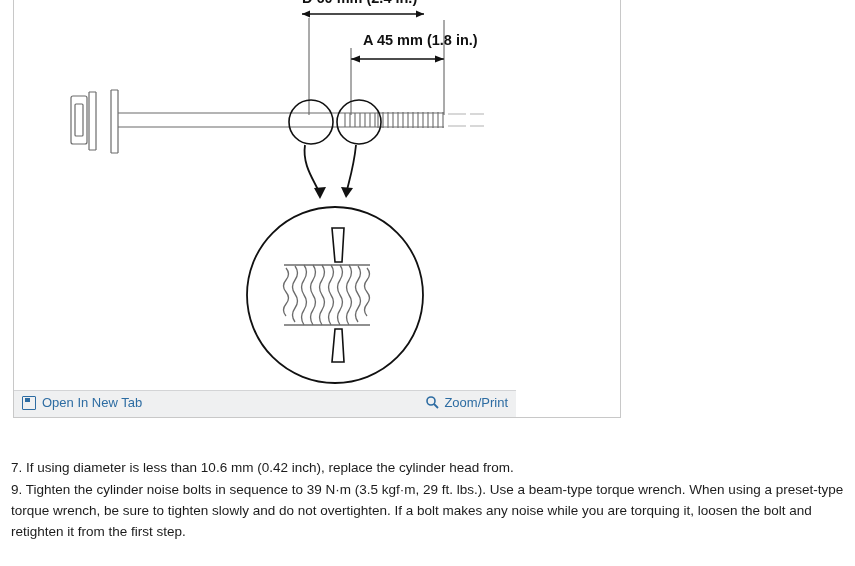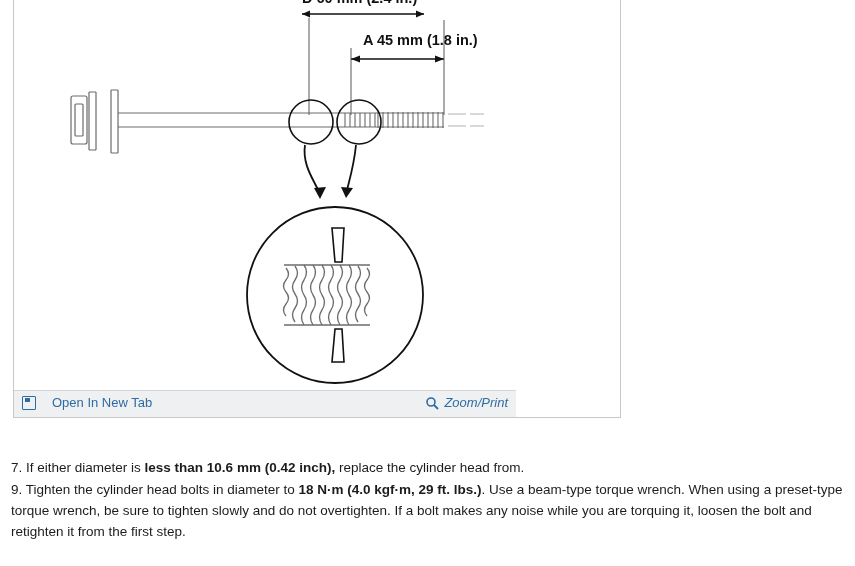--- a/index.html
+++ b/index.html
@@ -48,32 +48,31 @@
     border-top: 1px solid #d3d4d6;
     box-sizing: border-box;
   }
 
   .toolbar-left {
     position: absolute;
     left: 8px;
     top: 4px;
     display: flex;
     align-items: center;
-    gap: 16px;
+    gap: 6px;
     cursor: pointer;
   }
   .toolbar-right {
     position: absolute;
     right: 8px;
     top: 4px;
     display: flex;
-    align-items: flex-end;
+    align-items: flex-start;
     gap: 5px;
     cursor: pointer;
-    font-style: italic;
   }
   .tb-label {
     font-size: 13px;
     color: #2d6ca2;
   }
   .tb-icon {
     width: 14px;
     height: 14px;
     display: inline-block;
     position: relative;
@@ -109,21 +108,21 @@
     color: #1c1c1c;
   }
   #instructions .step {
     margin: 0 0 1px 0;
     text-indent: 0;
   }
   #instructions .step .num {
     display: inline;
   }
   #instructions b {
-    font-weight: bold;
+    font-weight: normal;
   }
 
   
   #top-rule {
     position: absolute;
     left: 0;
     top: 0;
     width: 855px;
     height: 3px;
     background: #ffffff;
@@ -263,18 +262,18 @@
           <line x1="9" y1="9" x2="13" y2="13" stroke="#2d6ca2" stroke-width="1.8"></line>
         </svg>
       </span>
       <span class="tb-label">Zoom/Print</span>
     </div>
   </div>
 </div>
 
 <div id="instructions">
   <p class="step">
-    <span class="num">7.</span><span> If either diameter is </span><b>less than 10.6 mm (0.42 inch),</b><span> replace the cylinder head from.</span>
+    <span class="num">7.</span><span> If using diameter is </span><b>less than 10.6 mm (0.42 inch),</b><span> replace the cylinder head from.</span>
   </p>
   <p class="step">
-    <span class="num">9.</span><span> Tighten the cylinder head bolts in diameter to </span><b>18 N·m (4.0 kgf·m, 29 ft. lbs.)</b><span>. Use a beam-type torque wrench. When using a preset-type torque wrench, be sure to tighten slowly and do not overtighten. If a bolt makes any noise while you are torquing it, loosen the bolt and retighten it from the first step.</span>
+    <span class="num">9.</span><span> Tighten the cylinder noise bolts in sequence to </span><b>39 N·m (3.5 kgf·m, 29 ft. lbs.)</b><span>. Use a beam-type torque wrench. When using a preset-type torque wrench, be sure to tighten slowly and do not overtighten. If a bolt makes any noise while you are torquing it, loosen the bolt and retighten it from the first step.</span>
   </p>
 </div>
 
 </body></html>

